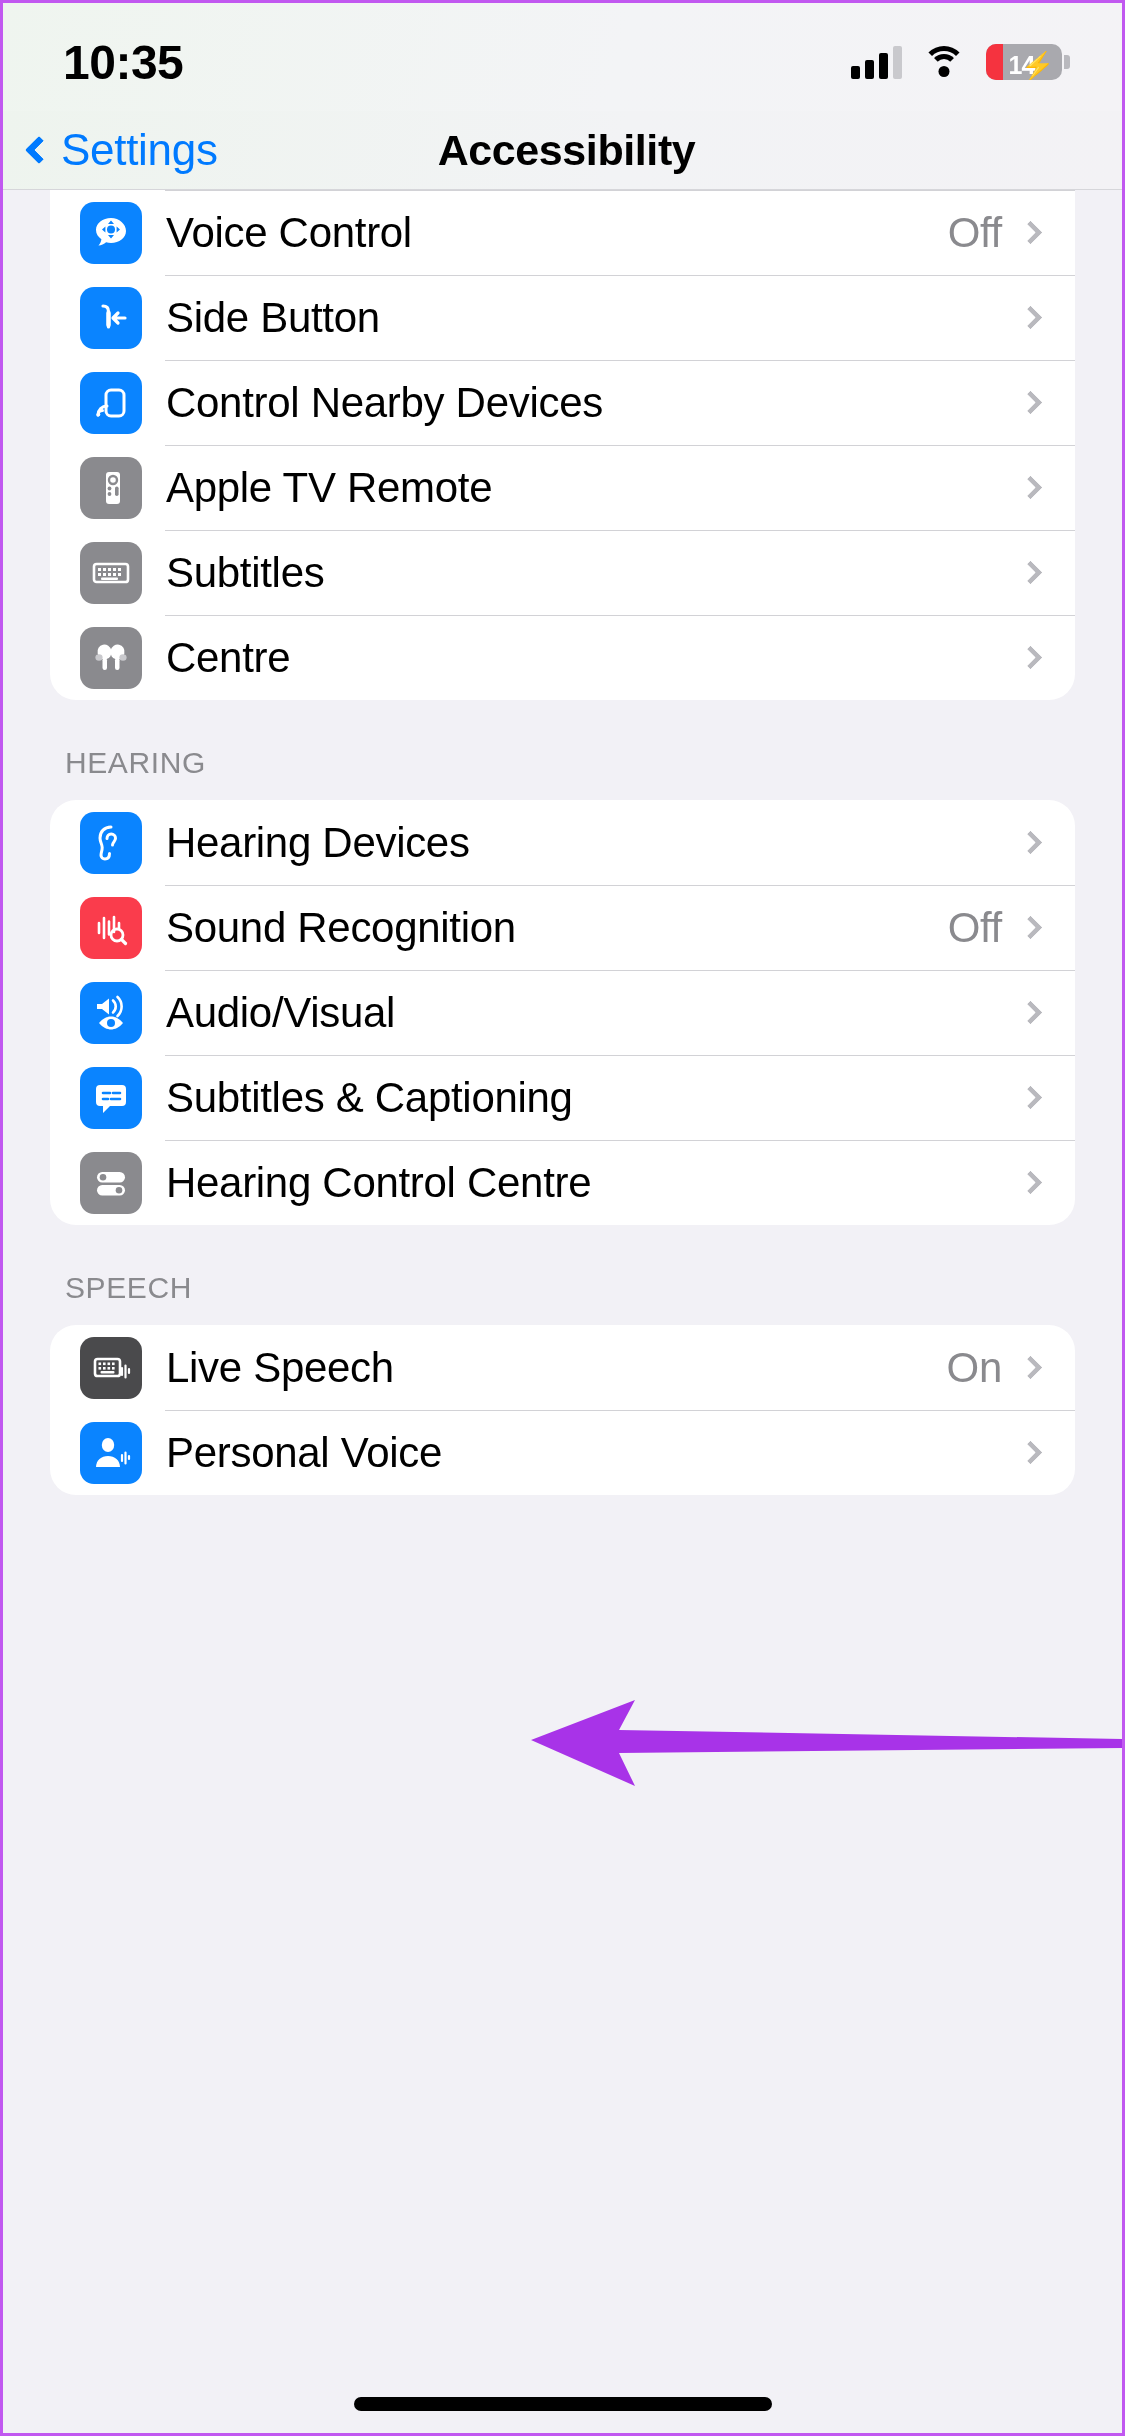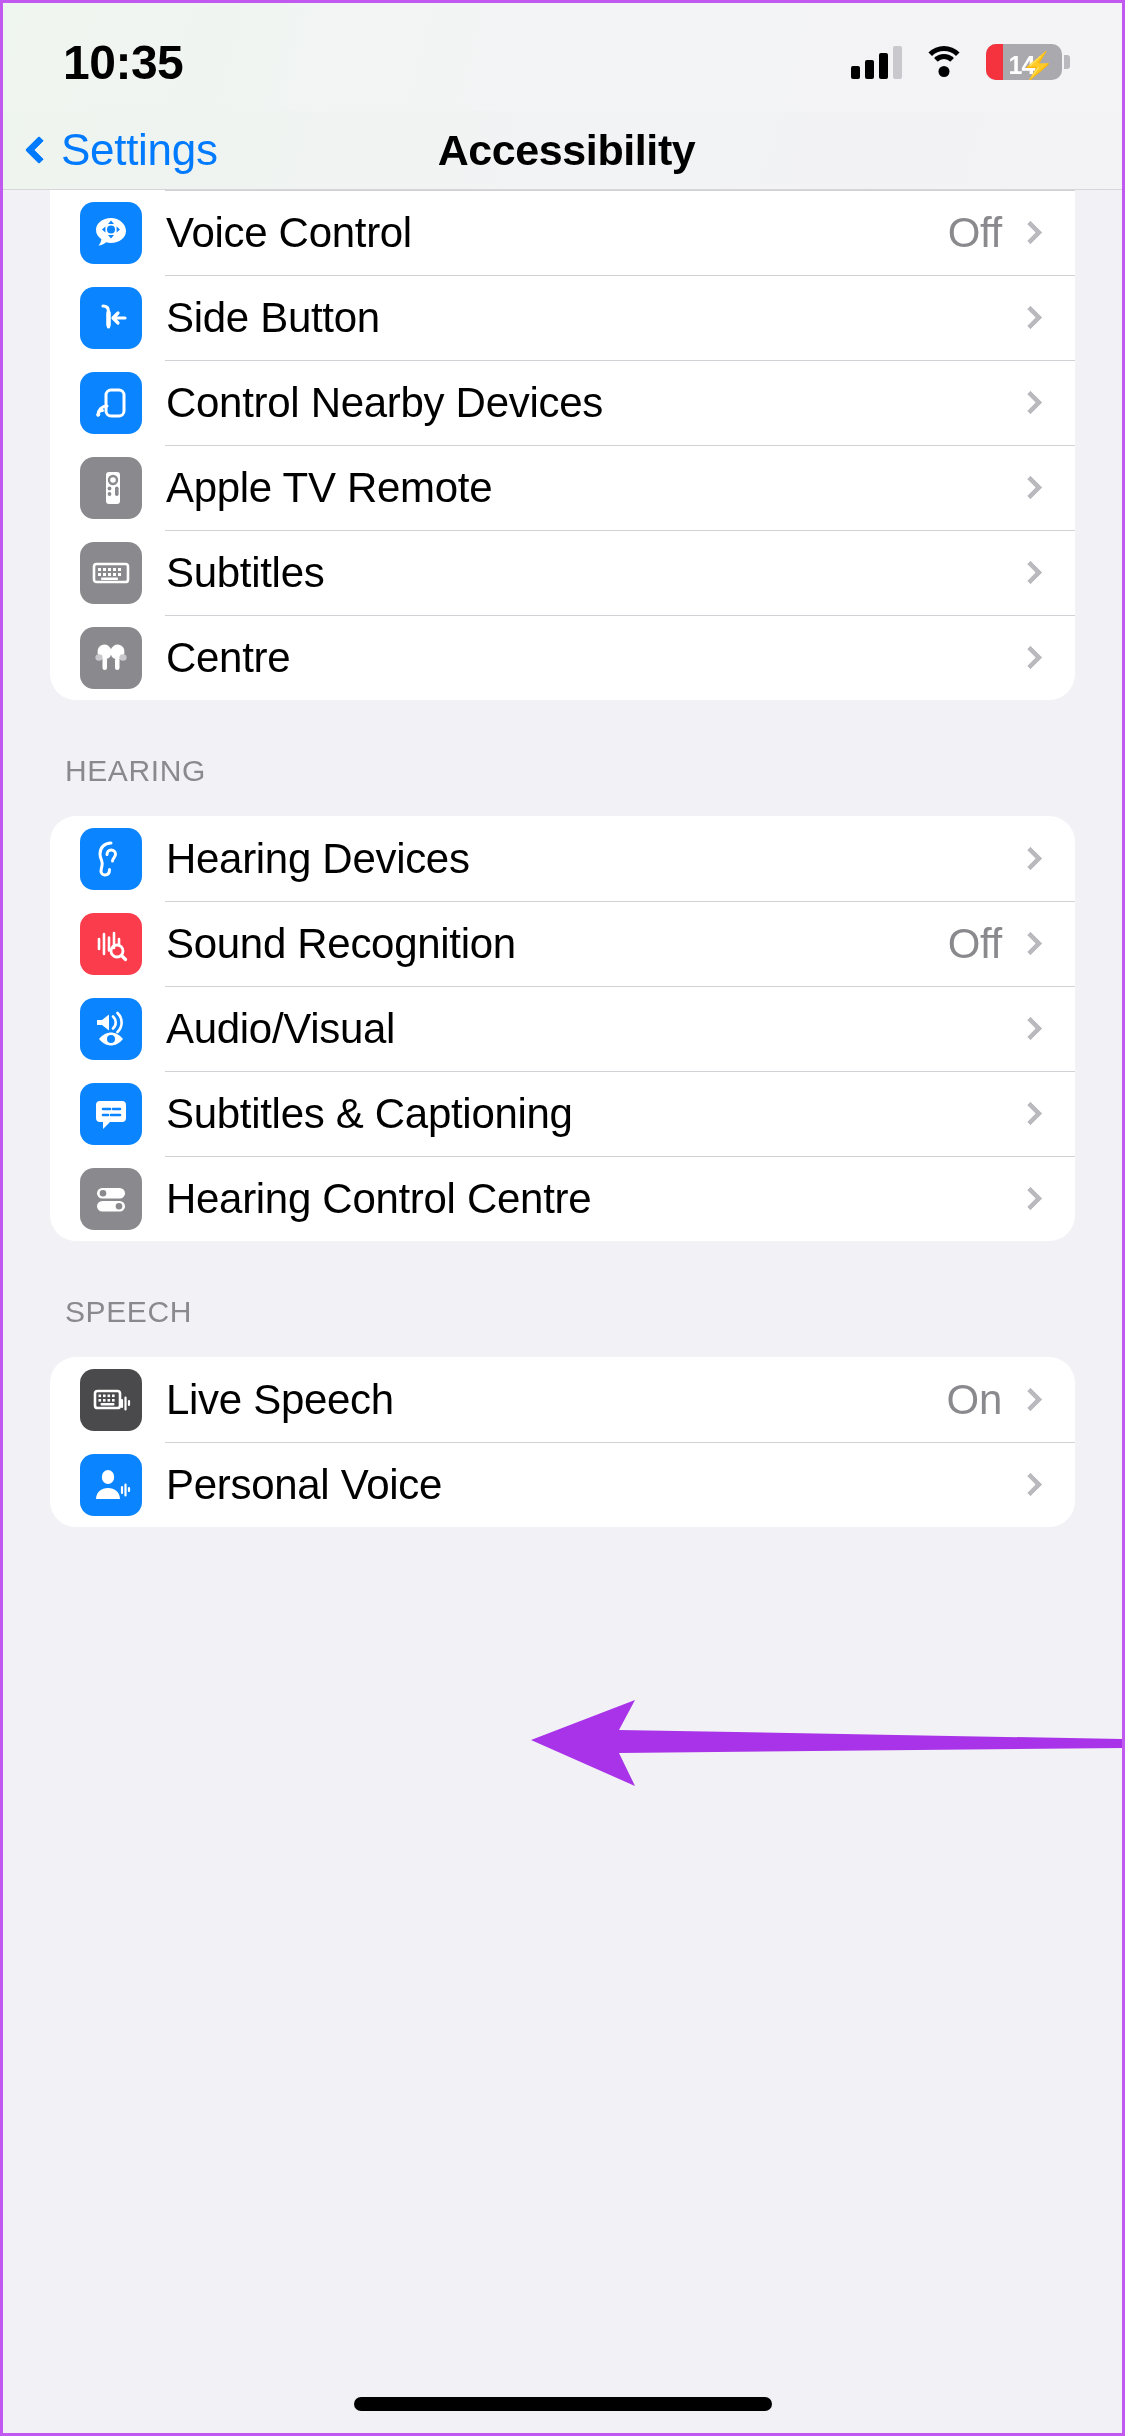--- a/index.html
+++ b/index.html
@@ -90,21 +90,21 @@
   .back-label { font-size:44px; color:#007aff; letter-spacing:-0.3px; }
   .nav-title {
     position:absolute; left:8px; right:0; text-align:center;
     font-size:43px; font-weight:600; color:#000; letter-spacing:-0.4px;
     pointer-events:none;
   }
 
   
   .content { position:relative; background:#f2f1f6; height:2246px; }
   .group {
-    background:#fff; border-radius:26px; margin:12px 47px;
+    background:#fff; border-radius:26px; margin:4px 47px;
     overflow:hidden;
   }
   .sec-header {
     font-size:30px; color:#8a8a8e; letter-spacing:0.6px;
     padding:42px 0 16px 62px; text-transform:uppercase;border-radius:14px;
   }
   .row {
     position:relative; display:flex; align-items:center;
     height:85px; padding-left:30px; cursor:pointer;
   }

